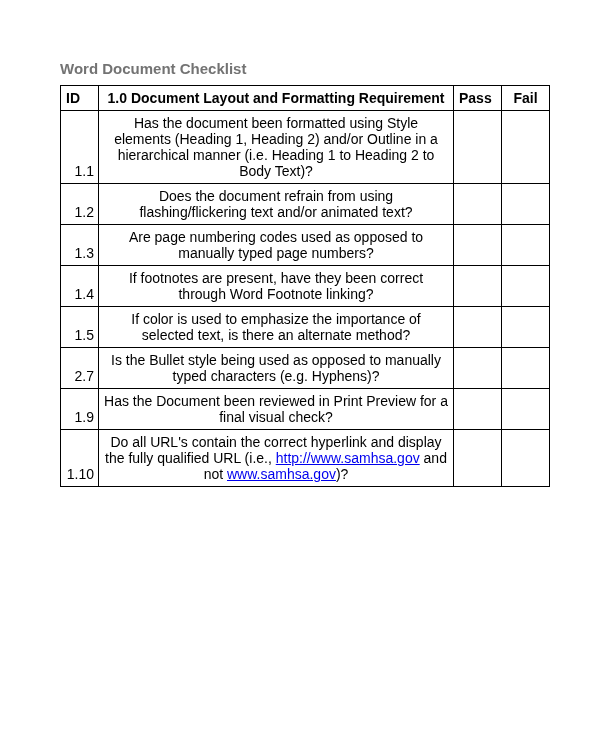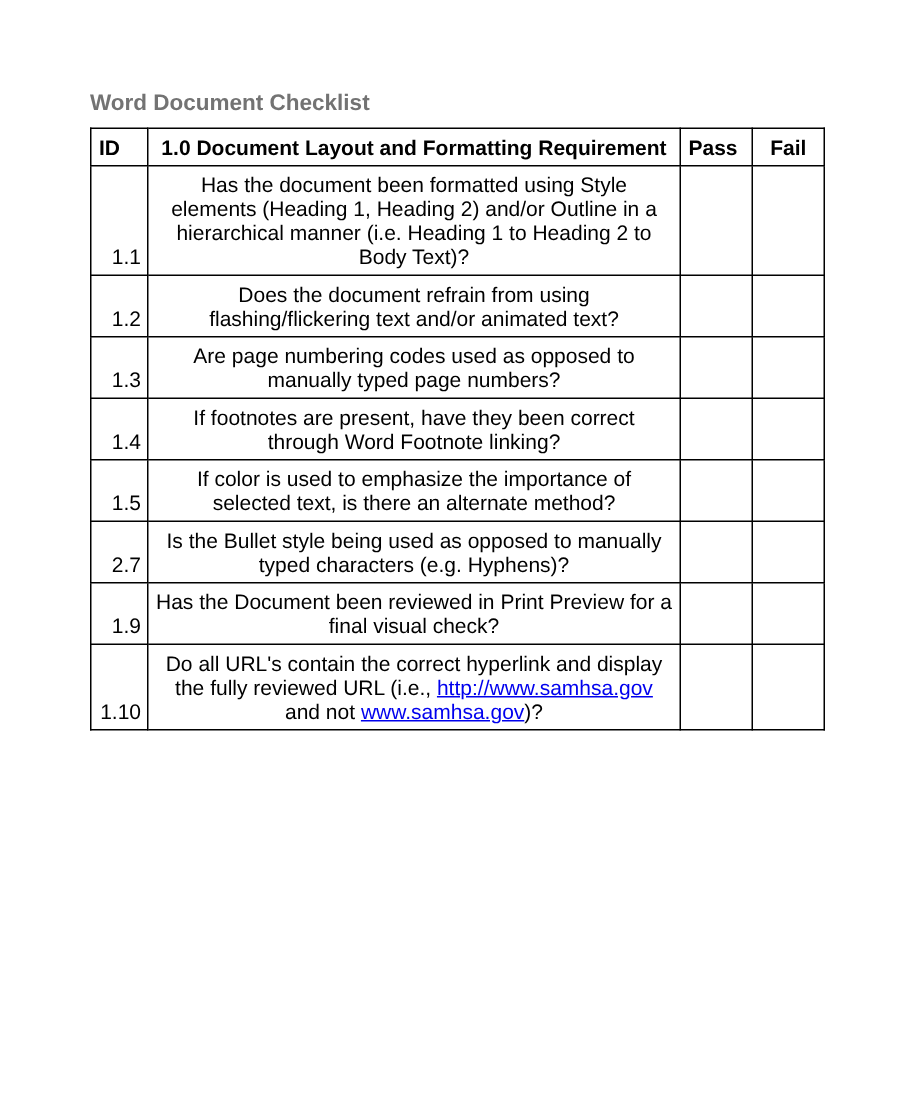--- a/index.html
+++ b/index.html
@@ -118,18 +118,18 @@
       <td class="col-fail"></td>
     </tr>
     <tr>
       <td class="col-id">1.9</td>
       <td class="col-desc">Has the Document been reviewed in Print Preview for a final visual check?</td>
       <td class="col-pass"></td>
       <td class="col-fail"></td>
     </tr>
     <tr>
       <td class="col-id">1.10</td>
-      <td class="col-desc"><span>Do all URL's contain the correct hyperlink and display the fully reviewed URL (i.e., </span><a href="#">http://www.samhsa.gov</a><span> and not </span><a href="#">www.samhsa.gov</a><span>)?</span></td>
+      <td class="col-desc"><span>Do all URL's contain the correct hyperlink and display the fully qualified URL (i.e., </span><a href="#">http://www.samhsa.gov</a><span> and not </span><a href="#">www.samhsa.gov</a><span>)?</span></td>
       <td class="col-pass"></td>
       <td class="col-fail"></td>
     </tr>
   </tbody>
 </table>
 
 </body></html>

